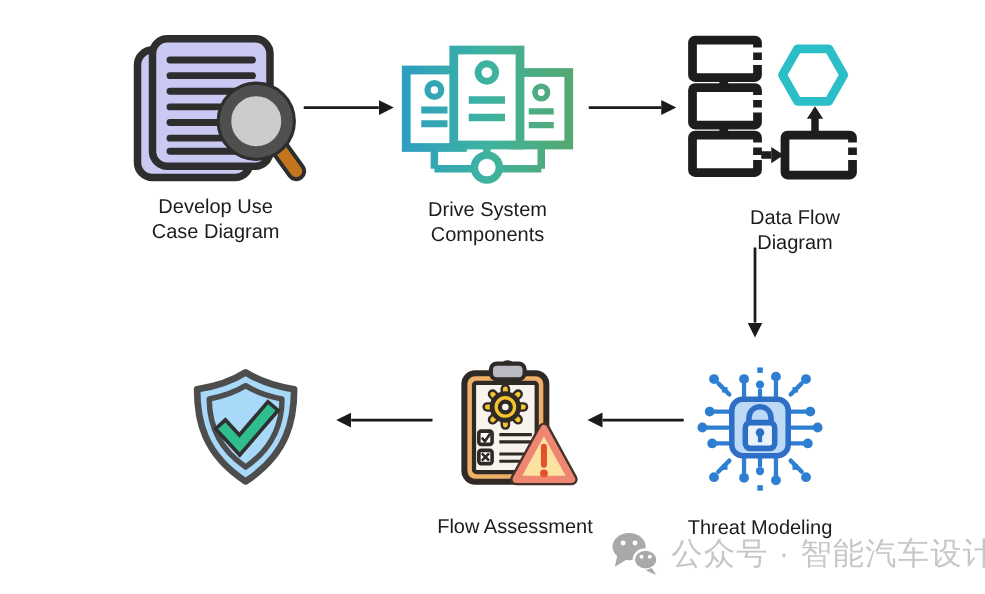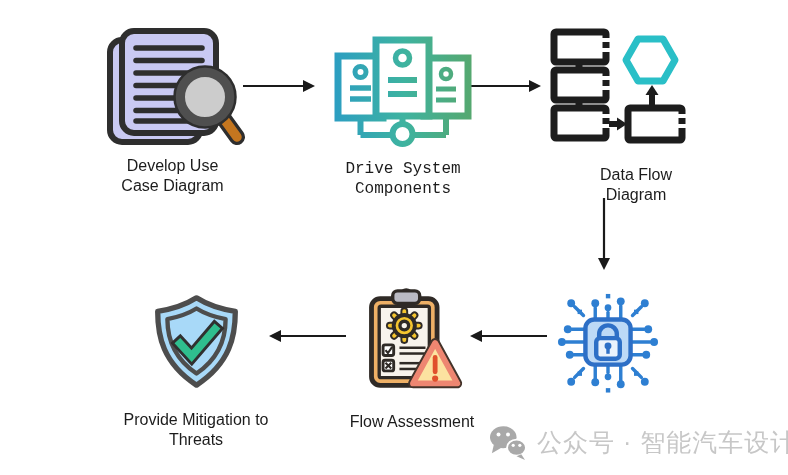--- a/index.html
+++ b/index.html
@@ -80,21 +80,21 @@
       </g>
       <line x1="126" y1="95" x2="139" y2="113" stroke="#2e2e2e" stroke-width="16" stroke-linecap="round"></line>
       <line x1="126" y1="95" x2="139" y2="113" stroke="#c4761f" stroke-width="9.5" stroke-linecap="round"></line>
       <circle cx="107" cy="73" r="25" fill="#cccccc" stroke="#4f4f4f" stroke-width="10"></circle>
       <circle cx="107" cy="73" r="30.5" fill="none" stroke="#2e2e2e" stroke-width="2.5"></circle>
     </svg>
     <div class="node-label" style="margin-top:4px;">Develop Use
 Case Diagram</div>
   </div>
 
-  <div class="node" style="left:318px;top:31px;width:170px;font-family:Liberation Mono, monospace;">
+  <div class="node" style="left:305px;top:31px;width:170px;">
     <svg width="145" height="120" viewBox="0 0 145 120">
       <defs>
         <linearGradient id="gsys" gradientUnits="userSpaceOnUse" x1="0" y1="0" x2="145" y2="0">
           <stop offset="0" stop-color="#2b9dc3"></stop>
           <stop offset="0.5" stop-color="#3eb3a0"></stop>
           <stop offset="1" stop-color="#57a76c"></stop>
         </linearGradient>
       </defs>
       <g stroke="url(#gsys)" fill="none">
         <line x1="29.5" y1="87" x2="29.5" y2="104" stroke-width="6"></line>
@@ -192,20 +192,21 @@
           <rect x="79.5" y="85" width="4.5" height="4.5"></rect>
         <rect x="50.8" y="102" width="4.5" height="4.5"></rect>
           <rect x="50.8" y="6" width="4.5" height="4.5"></rect>
       </g>
       <rect x="30" y="32" width="46" height="46" rx="9" fill="#bcd9f6" stroke="#2d6fc6" stroke-width="4.5"></rect>
       <path d="M44,52 v-5 a9,9 0 0 1 18,0 v5" fill="none" stroke="#2d6fc6" stroke-width="4.5"></path>
       <rect x="41" y="51" width="24" height="21" rx="4" fill="#eaf2fc" stroke="#2d6fc6" stroke-width="4.5"></rect>
       <circle cx="53" cy="59" r="3.5" fill="#2d6fc6"></circle>
       <line x1="53" y1="60" x2="53" y2="67" stroke="#2d6fc6" stroke-width="3.5"></line>
     </svg>
+    <div class="node-label" style="margin-top:15px;">Threat Modeling</div>
   </div>
 
   <div class="node" style="left:342px;top:287px;width:140px;">
     <svg width="108" height="108" viewBox="0 0 112 112">
       <circle cx="50" cy="8" r="5" fill="#babac3" stroke="#2f2a26" stroke-width="3.5"></circle>
       <rect x="14" y="12" width="68" height="90" rx="9" fill="#eeb066" stroke="#2f2a26" stroke-width="5"></rect>
       <rect x="22" y="20" width="52" height="74" rx="2" fill="#f8f3ec" stroke="#2f2a26" stroke-width="3.5"></rect>
       <rect x="36" y="4" width="28" height="13" rx="5" fill="#babac3" stroke="#2f2a26" stroke-width="3.5"></rect>
       <g stroke="#2f2a26" stroke-width="8" stroke-linecap="round">
         <line x1="57" y1="40" x2="63" y2="40"></line>
@@ -245,17 +246,15 @@
     <div class="node-label" style="margin-top:17px;">Flow Assessment</div>
   </div>
 
   <div class="node" style="left:106px;top:293px;width:180px;">
     <svg width="103" height="97" viewBox="0 0 106 100">
       <path d="M53,5 C64,12 80,17 93,19 C93,44 88,72 53,95 C18,72 13,44 13,19 C26,17 42,12 53,5 Z" fill="#a8d9f8" stroke="#4d4d4d" stroke-width="5.5" stroke-linejoin="round"></path>
       <path d="M53,16 C61,21 73,25 83,27 C83,45 78,66 53,83 C28,66 23,45 23,27 C33,25 45,21 53,16 Z" fill="none" stroke="#4d4d4d" stroke-width="4.5" stroke-linejoin="round"></path>
       <polyline points="36,52 48,65 72,37" fill="none" stroke="#303030" stroke-width="14" stroke-linecap="square" stroke-linejoin="miter"></polyline>
       <polyline points="36,52 48,65 72,37" fill="none" stroke="#2fbe8e" stroke-width="8" stroke-linecap="square" stroke-linejoin="miter"></polyline>
     </svg>
-    <div class="node-label" style="margin-top:20px;">Provide Mitigation to
-Threats</div>
   </div>
 
 </div>
 
 </body></html>

